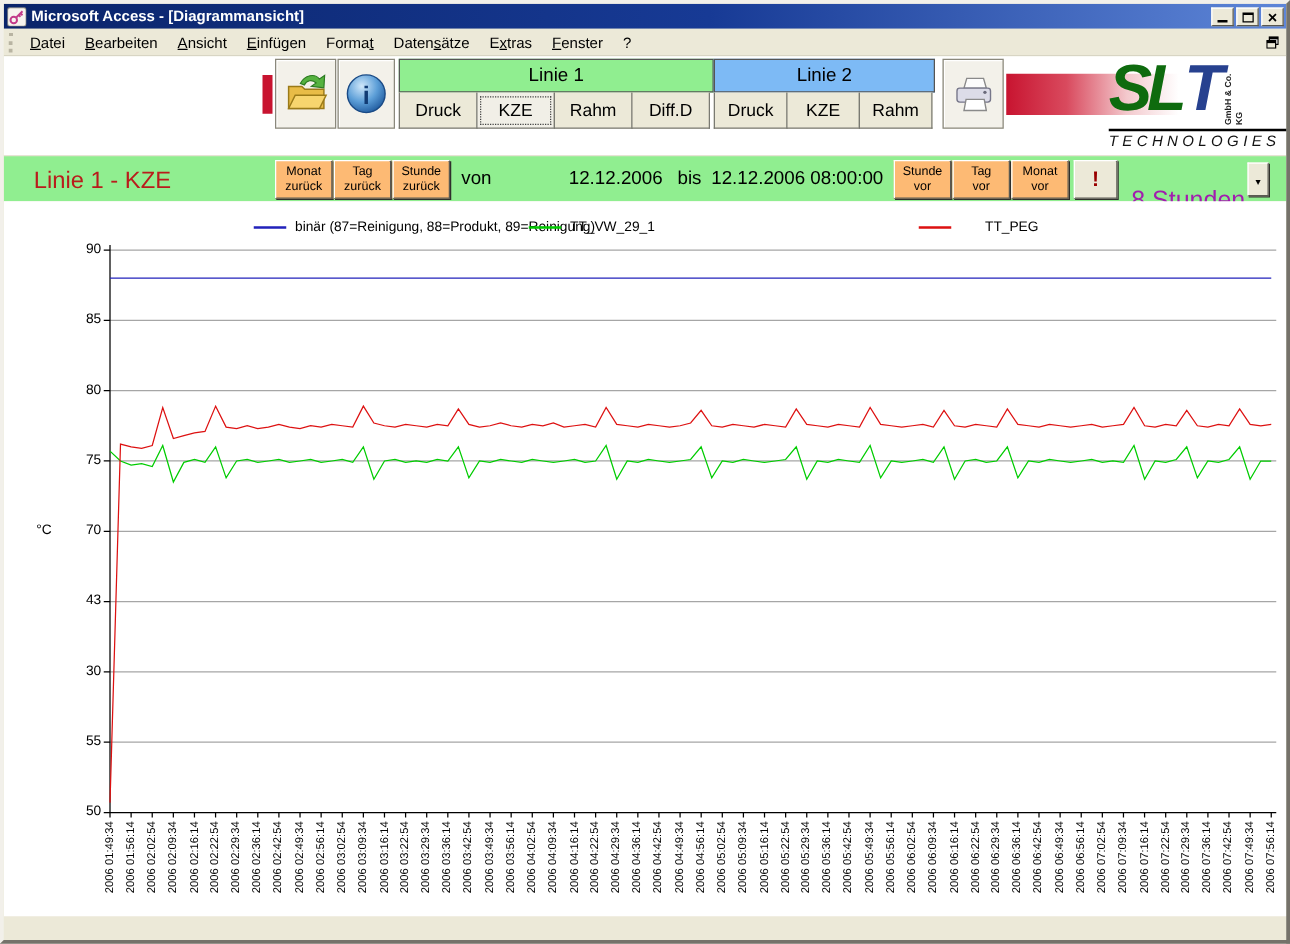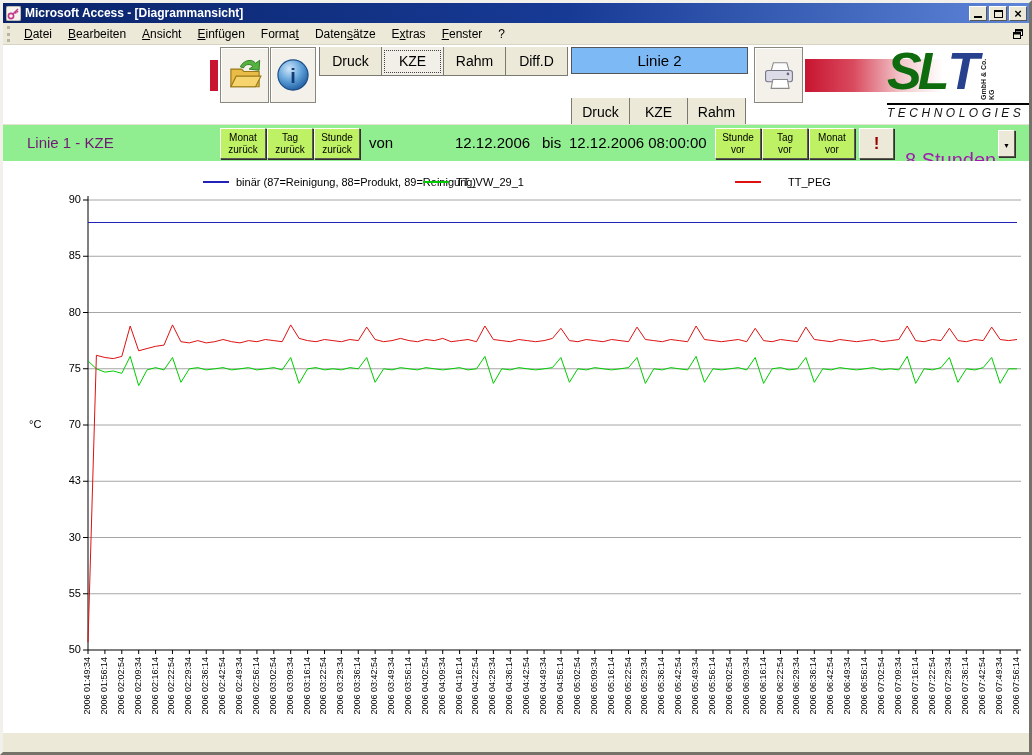--- a/index.html
+++ b/index.html
@@ -41,23 +41,23 @@
   .slt-logo{position:absolute;left:884px;top:1px;width:144px;}
   .slt-row{display:flex;align-items:flex-start;height:54px;}
   .slt-sl{font-size:52px;font-weight:bold;font-style:italic;letter-spacing:-4px;line-height:50px;}
   .slt-t{font-size:52px;font-weight:bold;font-style:italic;line-height:50px;margin-left:2px;}
   .slt-gmbh{font-size:7px;font-weight:bold;color:#222;writing-mode:vertical-rl;transform:rotate(180deg);
     line-height:1.2;margin-left:1px;margin-top:8px;}
   .slt-tech{border-top:2px solid #000;margin-top:3px;font-size:12px;font-style:italic;
     letter-spacing:3.5px;color:#111;padding-top:1px;white-space:nowrap;}
   
   .greenbar{position:relative;height:37px;background:#90ee90;border-top:1px solid #e6e3d4;}
-  .cb-title{position:absolute;left:24px;top:9px;font-size:15px;color:#701a75;}
+  .cb-title{position:absolute;left:24px;top:9px;font-size:19px;color:#b91c1c;}
   .nav-group{position:absolute;top:3px;display:flex;}
-  .nav-btn{width:46px;height:31px;background:#bef264;border:1px solid;border-color:#fff #5a5a52 #5a5a52 #fff;
+  .nav-btn{width:46px;height:31px;background:#fdba74;border:1px solid;border-color:#fff #5a5a52 #5a5a52 #fff;
     box-shadow:1px 1px 0 #30302c;margin-right:1px;font-size:10px;line-height:1.2;color:#000;padding:2px 0;}
   .cb-text{position:absolute;top:9px;font-size:15px;color:#000;white-space:nowrap;}
   .alert-btn{position:absolute;left:856px;top:3px;width:35px;height:31px;background:#ece9d8;
     border:1px solid;border-color:#fff #5a5a52 #5a5a52 #fff;box-shadow:1px 1px 0 #30302c;
     color:#990000;font-weight:bold;font-size:17px;padding:0;}
   .range-text{position:absolute;left:902px;top:24px;font-size:20px;color:#a21caf;}
   .dd-btn{position:absolute;left:995px;top:5px;width:17px;height:27px;background:#ece9d8;
     border:1px solid;border-color:#fff #5a5a52 #5a5a52 #fff;box-shadow:1px 1px 0 #30302c;padding:0;}
   .dd-arrow{font-size:7px;color:#000;}
   
@@ -145,28 +145,29 @@
               <stop offset="55%" stop-color="#5d9fd8"></stop>
               <stop offset="100%" stop-color="#1f5a9e"></stop>
           </radialGradient>
         </defs>
         <circle cx="17" cy="17" r="13.5" fill="url(#ig)" stroke="#1a4a85"></circle>
         <text x="17" y="24" text-anchor="middle" font-size="18" font-weight="bold" fill="#123c74" font-family="Liberation Serif, serif">i</text>
       </svg>
     </button>
     <div class="line-groups">
         <div class="line-group" style="left: 316px;">
+          <div class="line-header" style="background: rgb(144, 238, 144); width: 252px;">Linie 1</div>
           <div class="line-buttons">
             <button class="line-btn" style="width: 63px;">Druck</button>
             <button class="line-btn active" style="width: 63px;">KZE</button>
             <button class="line-btn" style="width: 63px;">Rahm</button>
             <button class="line-btn" style="width: 63px;">Diff.D</button>
           </div>
         </div>
-        <div class="line-group" style="left: 568px; gap: 24px;">
+        <div class="line-group" style="left: 568px;">
           <div class="line-header" style="background: rgb(125, 186, 245); width: 177px;">Linie 2</div>
           <div class="line-buttons">
             <button class="line-btn" style="width: 59px;">Druck</button>
             <button class="line-btn" style="width: 59px;">KZE</button>
             <button class="line-btn" style="width: 59px;">Rahm</button>
           </div>
         </div>
       </div>
     <button class="big-btn" style="left:751px;">
       <svg viewBox="0 0 34 34" width="38" height="38">

